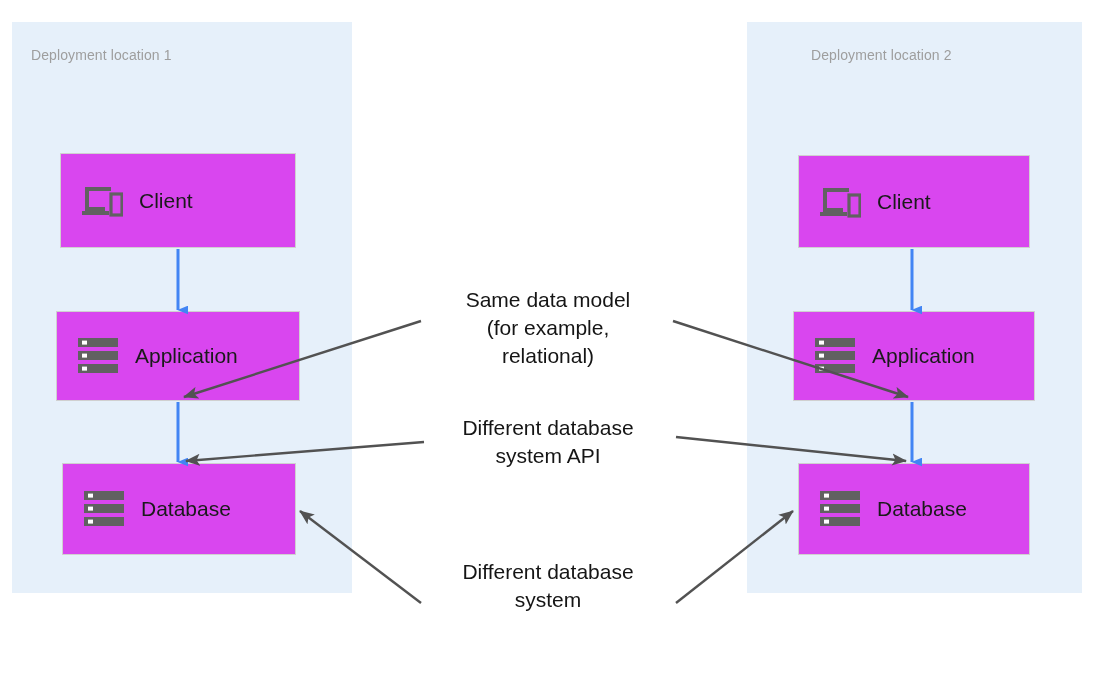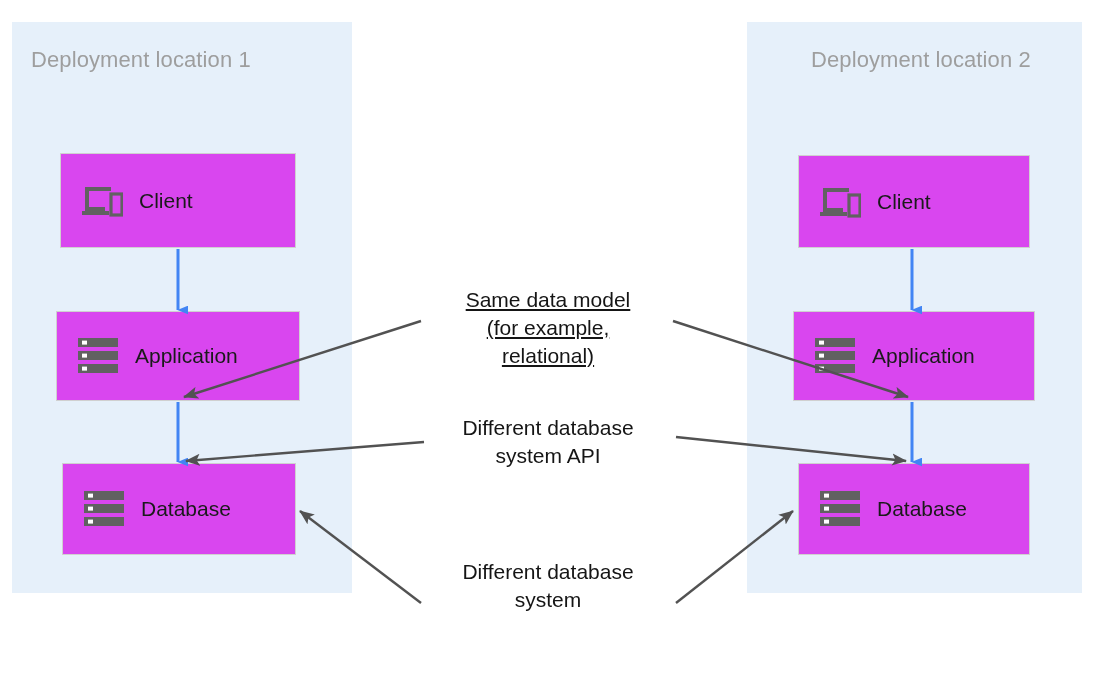--- a/index.html
+++ b/index.html
@@ -18,21 +18,21 @@
     width: 1106px;
     height: 684px;
     background: #ffffff;
   }
   .zone {
     position: absolute;
     background: #e6f0fa;
   }
   .zone-title {
     position: absolute;
-    font-size: 22px;
+    font-size: 14px;
     color: #9e9e9e;
     letter-spacing: 0.1px;
     white-space: nowrap;
   }
   .node {
     position: absolute;
     background: #d946ef;
     border: 1px solid #d0d0d0;
     box-sizing: border-box;
     display: flex;
@@ -184,21 +184,21 @@
 
     <line x1="424" y1="442" x2="186" y2="461" stroke="#525252" stroke-width="2.4" marker-end="url(#gray-head)"></line>
 
     <line x1="676" y1="437" x2="906" y2="461" stroke="#525252" stroke-width="2.4" marker-end="url(#gray-head)"></line>
 
     <line x1="421" y1="603" x2="300" y2="511" stroke="#525252" stroke-width="2.4" marker-end="url(#gray-head)"></line>
 
     <line x1="676" y1="603" x2="793" y2="511" stroke="#525252" stroke-width="2.4" marker-end="url(#gray-head)"></line>
   </svg>
 
-  <div class="callout" style="left:428px; top:286px; width:240px;text-decoration:underline;">Same data model
+  <div class="callout" style="left:428px; top:286px; width:240px;">Same data model
 (for example,
 relational)</div>
 
   <div class="callout" style="left:428px; top:414px; width:240px;">Different database
 system API</div>
 
   <div class="callout" style="left:428px; top:558px; width:240px;">Different database
 system</div>
 
 </div>

